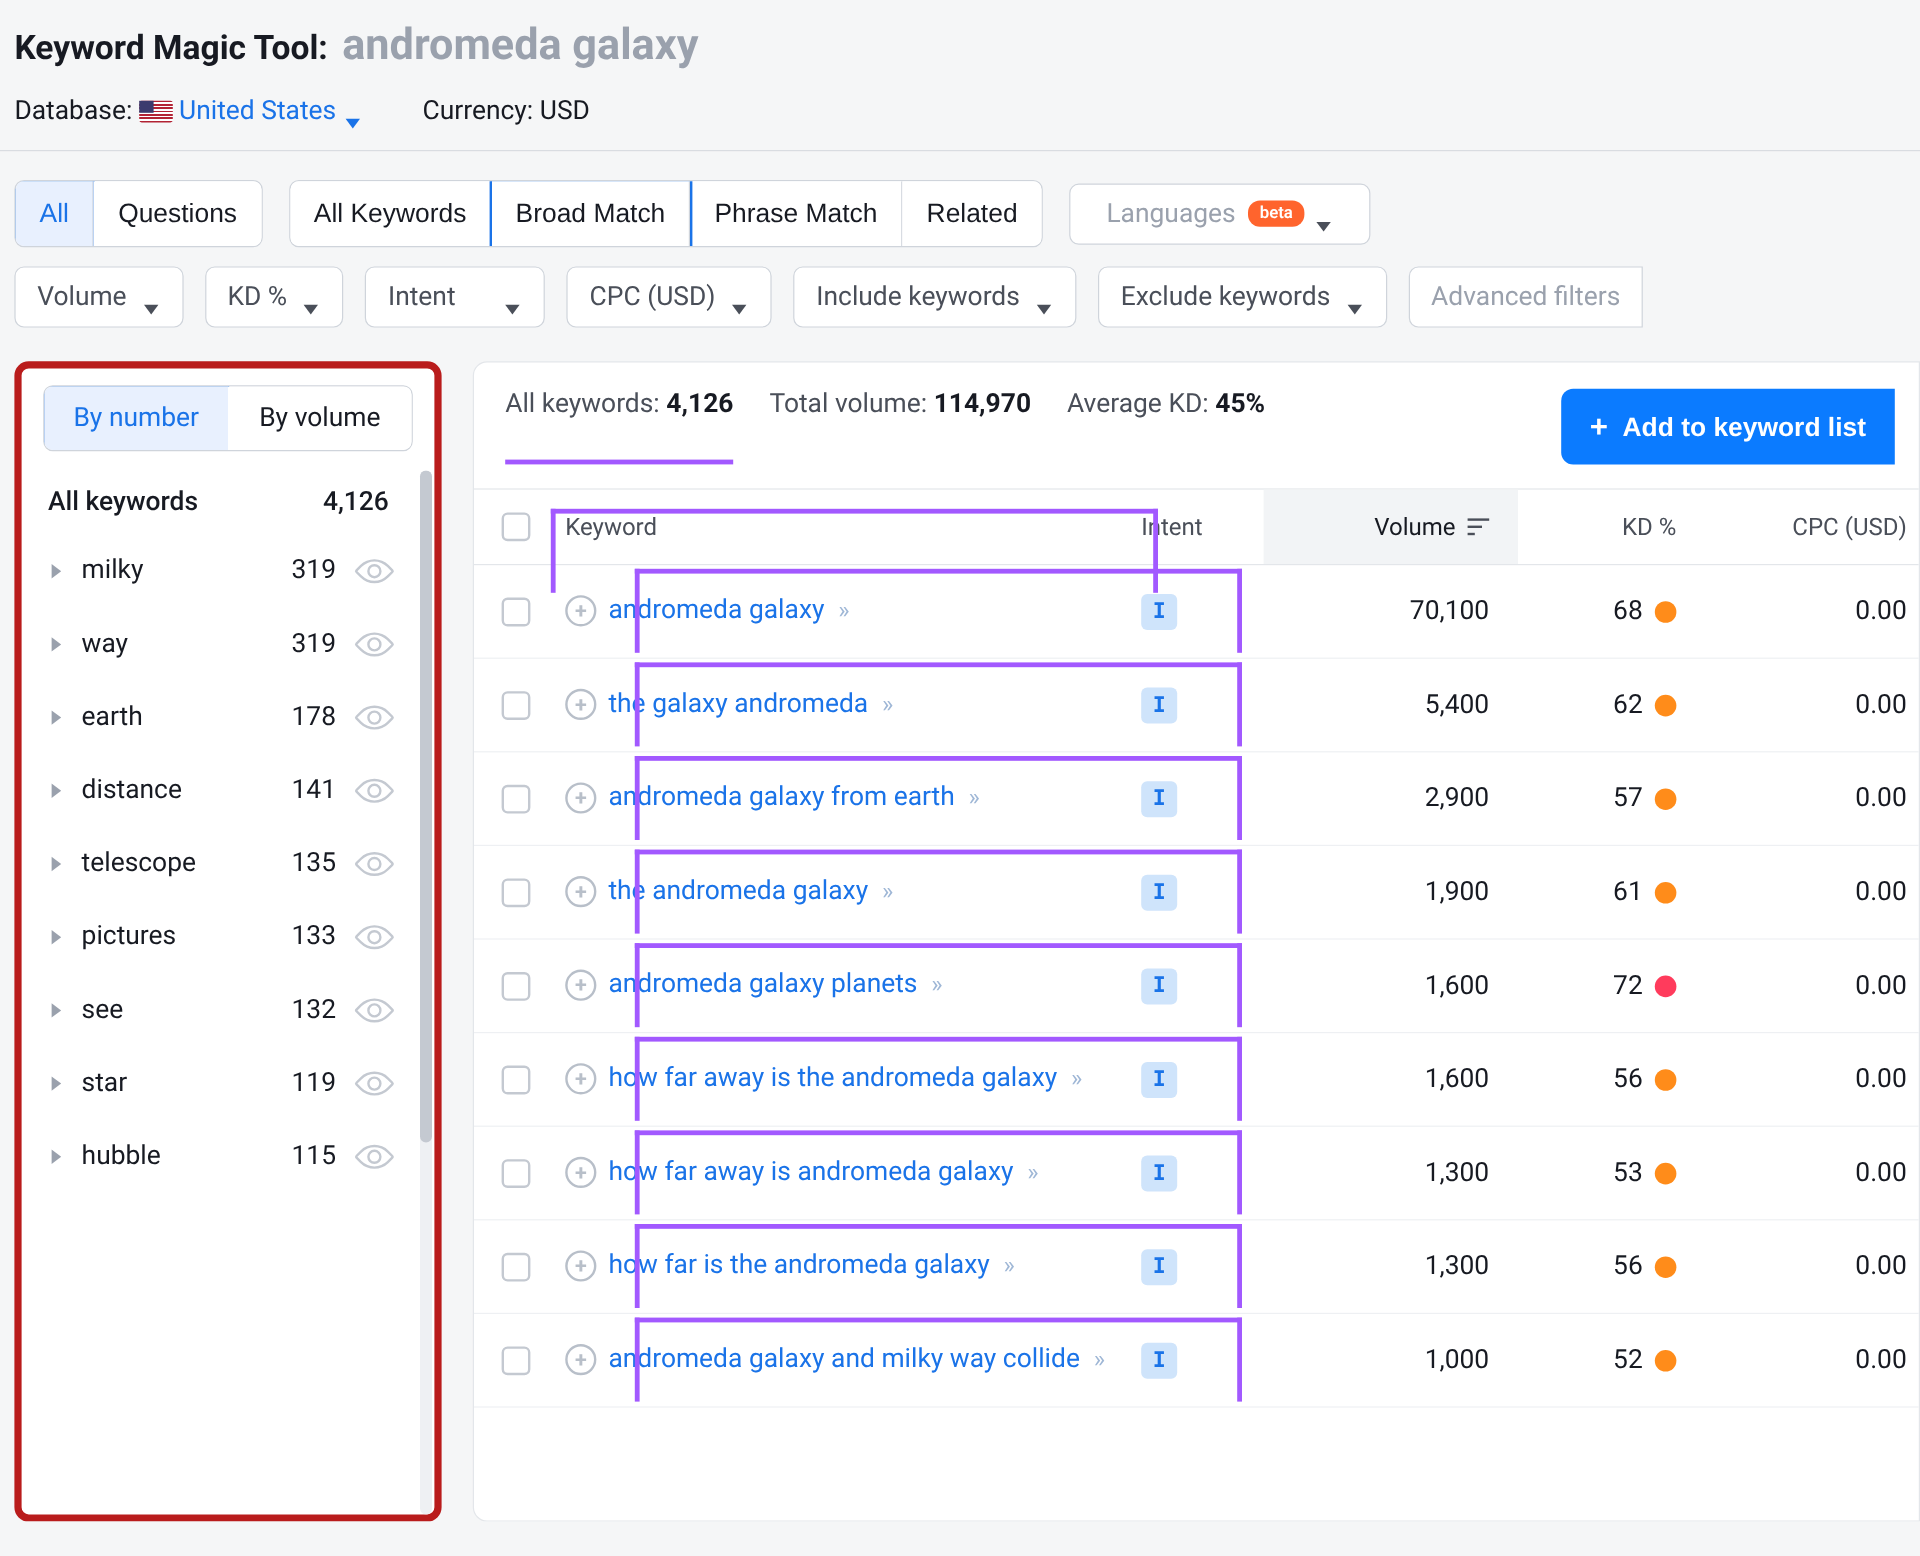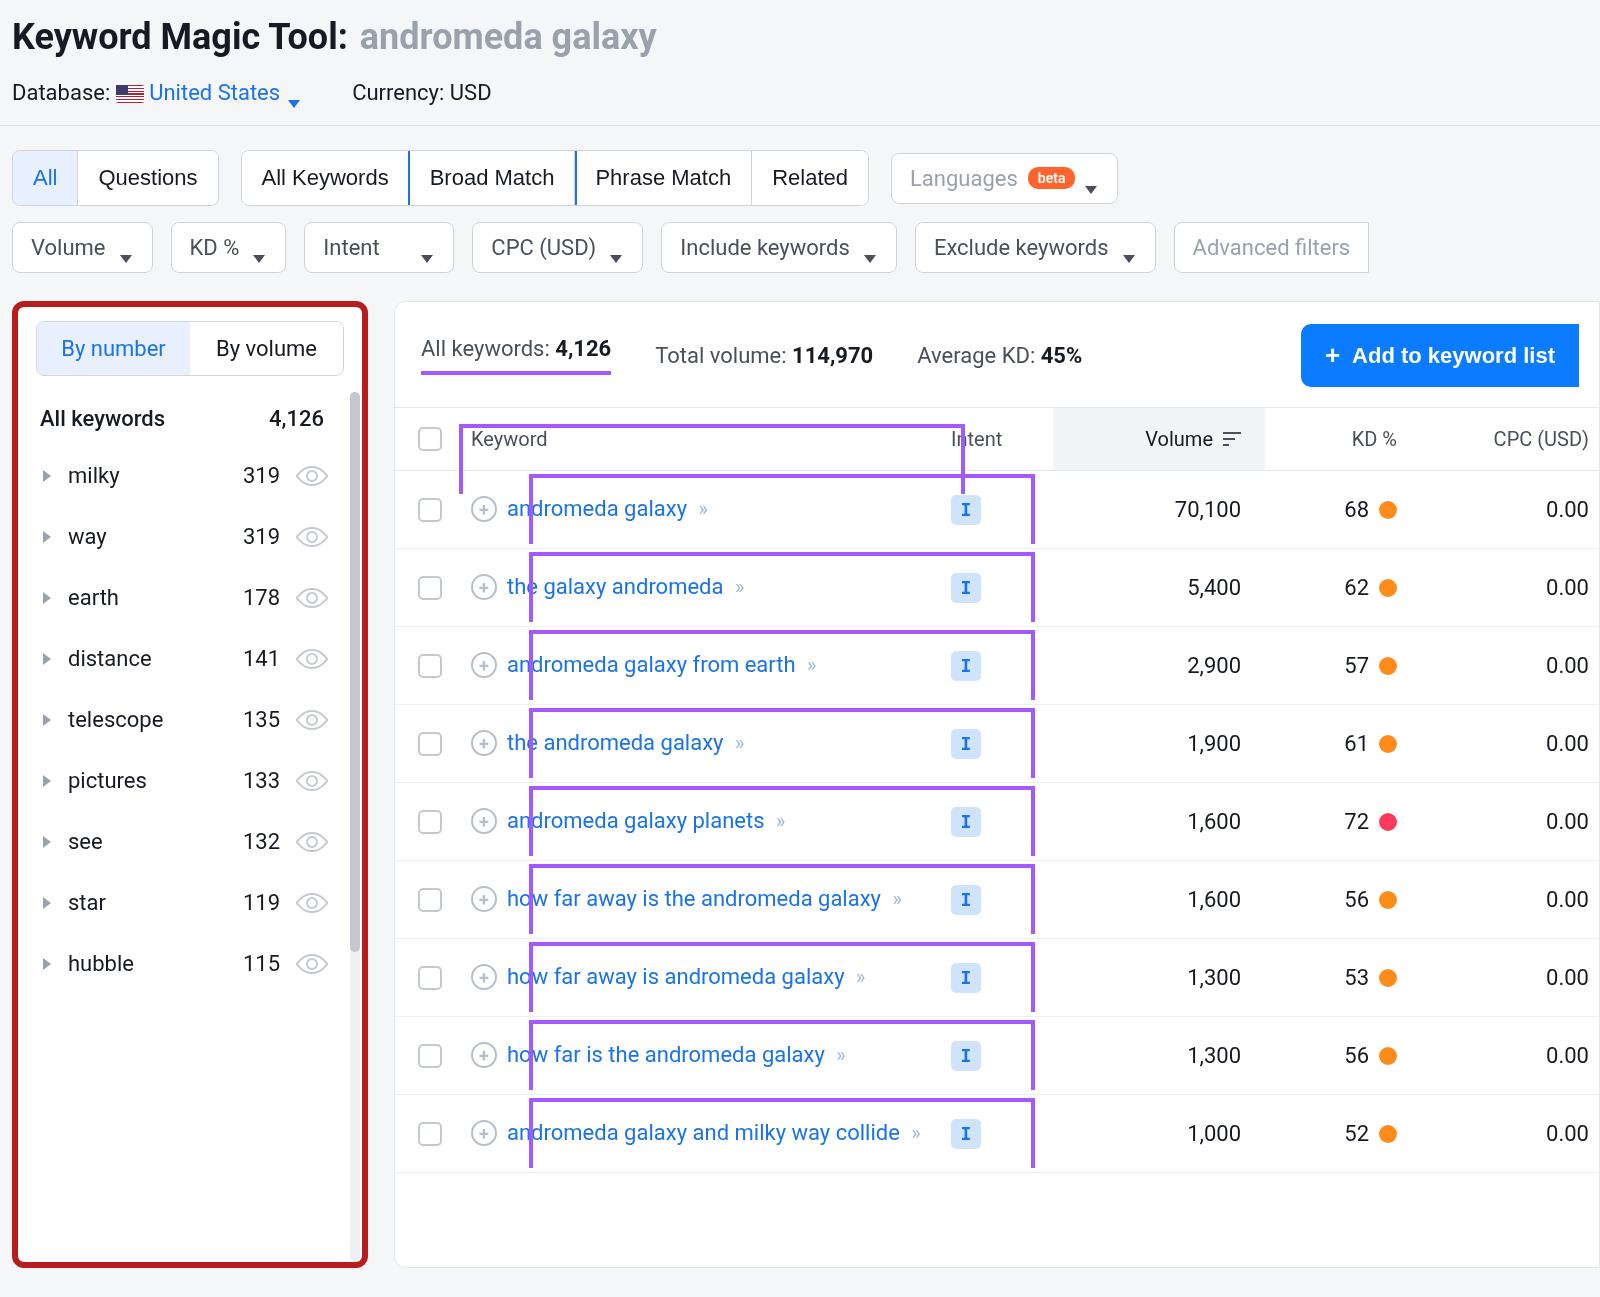--- a/index.html
+++ b/index.html
@@ -10,21 +10,21 @@
     font-size: 18px;
     width: 1600px;
     overflow: hidden;
   }
   
   .header {
     padding: 16px 12px 20px 12px;
     border-bottom: 1px solid #d9dce1;
   }
   .title-row { display:flex; align-items:baseline; gap:12px; margin-bottom:22px; }
-  .title-main { font-size: 36px; font-weight: 700; color:#171a22; }
+  .title-main { font-size: 28px; font-weight: 700; color:#171a22; }
   .title-sub  { font-size: 36px; font-weight: 700; color:#9aa1ad; }
   .meta-row { display:flex; align-items:flex-start; gap:48px; font-size:22px; }
   .meta-label { color:#171a22; }
   .flag {
     display:inline-block; width:28px; height:18px; vertical-align:middle;
     background: linear-gradient(to bottom,
       #b22234 0 7.7%, #fff 7.7% 15.4%, #b22234 15.4% 23.1%, #fff 23.1% 30.8%,
       #b22234 30.8% 38.5%, #fff 38.5% 46.2%, #b22234 46.2% 53.9%, #fff 53.9% 61.5%,
       #b22234 61.5% 69.2%, #fff 69.2% 76.9%, #b22234 76.9% 84.6%, #fff 84.6% 92.3%,
       #b22234 92.3% 100%);
@@ -41,21 +41,21 @@
   .tabs-row { display:flex; align-items:center; gap:22px; padding:24px 12px 10px 12px; flex-wrap:wrap;}
   .seg-group { display:flex; border:1px solid #cfd4db; border-radius:8px; overflow:hidden; background:#fff;}
   .seg-btn {
     padding:14px 20px; font-size:22px; color:#171a22; background:#fff; border:none;
     border-right:1px solid #cfd4db; cursor:pointer;
   }
   .seg-btn:last-child { border-right:none; }
   .seg-btn.active { background:#e8f0fe; color:#1a73e8; outline:1px solid #1a73e8;}
   .seg-btn.active-tab { color:#171a22; background:#fff; outline:2px solid #1a73e8; z-index:1; position:relative;}
   .lang-dd {
-    display:flex; align-items:center; gap:10px; padding:12px 18px;
+    display:flex; align-items:center; gap:10px; padding:12px 30px;
     border:1px solid #cfd4db; border-radius:8px; background:#fff; font-size:22px; color:#9aa1ad;
     cursor:pointer;
   }
   .beta-badge{
     background:#ff642d; color:#fff; font-size:14px; font-weight:600;
     padding:3px 10px; border-radius:10px;
   }
   .chev-dn { width:14px; height:9px;}
   .chev-dn::before{
     content:""; display:inline-block; border-left:6px solid transparent; border-right:6px solid transparent;
@@ -112,21 +112,21 @@
   .eye-icon::after{
     content:""; position:absolute; width:8px; height:8px; border:2px solid #c4c9d1;
     border-radius:50%; left:4px; top:4px;
   }
   
   .results-panel {
     flex:1; background:#fff; border:1px solid #e3e6ea; border-radius:12px 0 0 12px;
     overflow:hidden;
   }
   .summary-row{
-    display:flex; align-items:center; padding:22px 20px 8px 26px; gap:44px;
+    display:flex; padding:22px 20px 8px 26px; gap:30px;
   }
   .summary-item{ font-size:22px; color:#4a4f59;}
   .summary-item b{ color:#171a22; font-weight:700;}
   .summary-underline{ border-bottom:4px solid #a259ff; padding-bottom:10px;}
   .spacer{flex:1;}
   .add-btn{
     display:flex; align-items:center; gap:12px;
     background:#0b7bff; color:#fff; font-size:22px; font-weight:600;
     padding:16px 24px; border:none; border-radius:10px 0 0 10px; cursor:pointer;
   }

